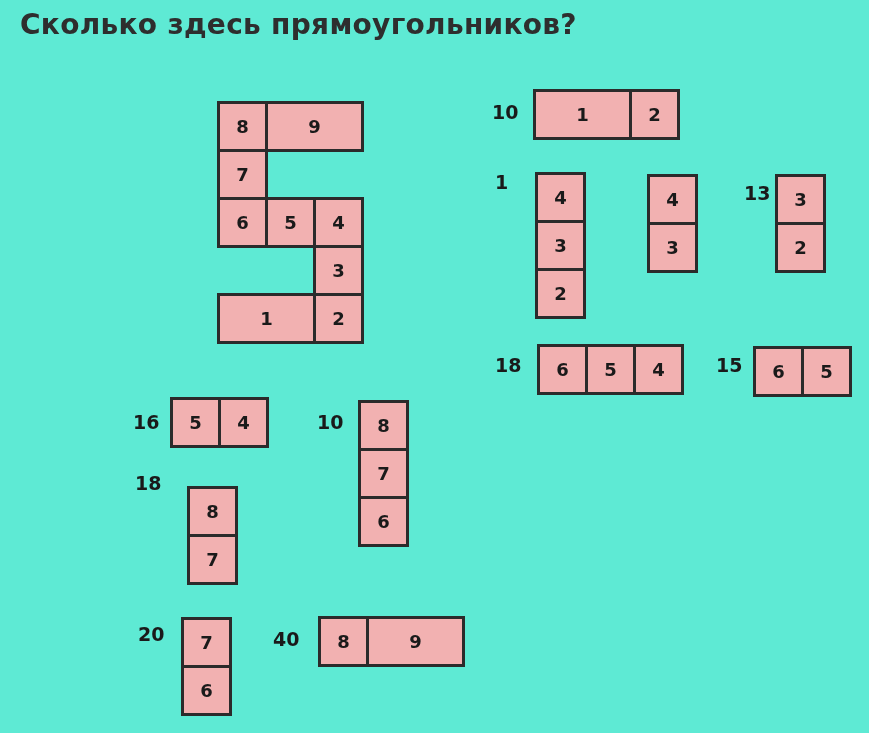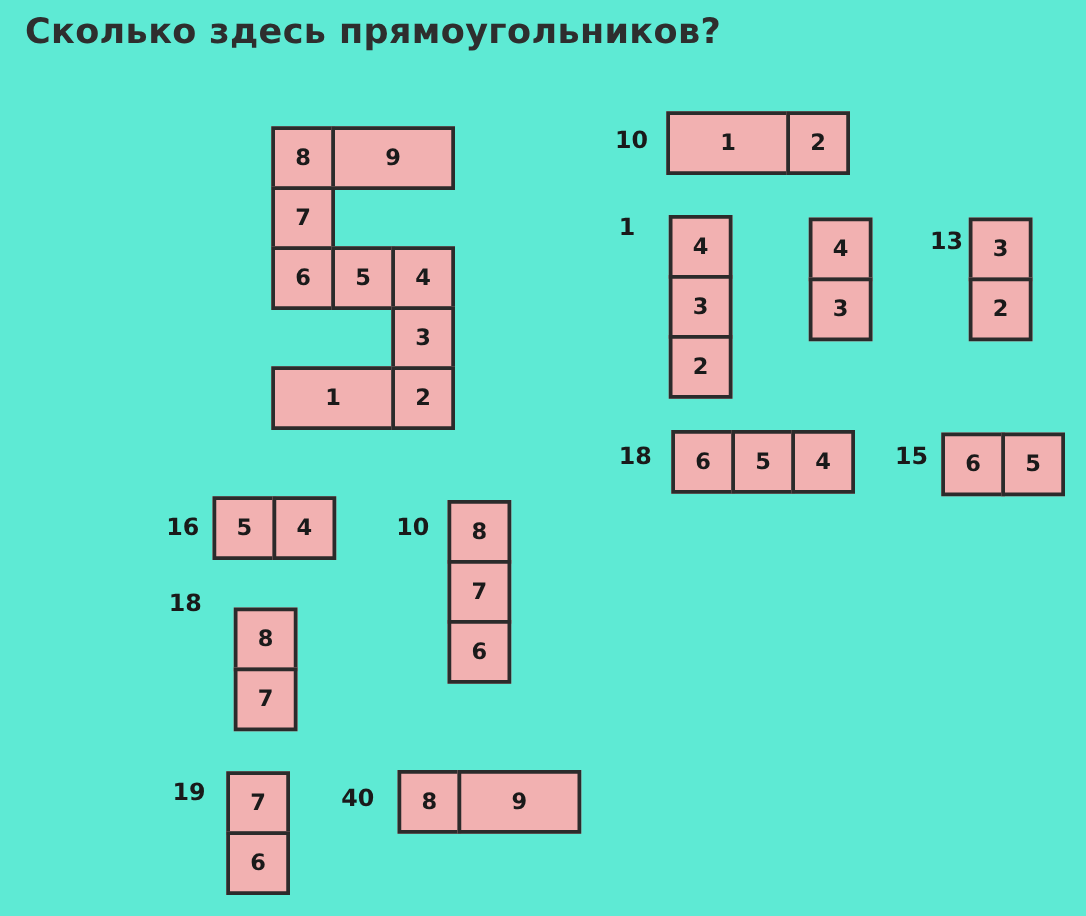--- a/index.html
+++ b/index.html
@@ -82,19 +82,19 @@
     <div class="flabel" style="left: 133px; top: 413px; color: rgb(26, 26, 26);">16</div>
     <div class="cell" style="left: 170px; top: 397px; width: 51px; height: 51px; background: rgb(242, 177, 177); border-color: rgb(43, 43, 43); color: rgb(26, 26, 26);">5</div>
     <div class="cell" style="left: 218px; top: 397px; width: 51px; height: 51px; background: rgb(242, 177, 177); border-color: rgb(43, 43, 43); color: rgb(26, 26, 26);">4</div>
     <div class="flabel" style="left: 317px; top: 413px; color: rgb(26, 26, 26);">10</div>
     <div class="cell" style="left: 358px; top: 400px; width: 51px; height: 51px; background: rgb(242, 177, 177); border-color: rgb(43, 43, 43); color: rgb(26, 26, 26);">8</div>
     <div class="cell" style="left: 358px; top: 448px; width: 51px; height: 51px; background: rgb(242, 177, 177); border-color: rgb(43, 43, 43); color: rgb(26, 26, 26);">7</div>
     <div class="cell" style="left: 358px; top: 496px; width: 51px; height: 51px; background: rgb(242, 177, 177); border-color: rgb(43, 43, 43); color: rgb(26, 26, 26);">6</div>
     <div class="flabel" style="left: 135px; top: 474px; color: rgb(26, 26, 26);">18</div>
     <div class="cell" style="left: 187px; top: 486px; width: 51px; height: 51px; background: rgb(242, 177, 177); border-color: rgb(43, 43, 43); color: rgb(26, 26, 26);">8</div>
     <div class="cell" style="left: 187px; top: 534px; width: 51px; height: 51px; background: rgb(242, 177, 177); border-color: rgb(43, 43, 43); color: rgb(26, 26, 26);">7</div>
-    <div class="flabel" style="left: 138px; top: 625px; color: rgb(26, 26, 26);">19</div>
+    <div class="flabel" style="left: 138px; top: 625px; color: rgb(26, 26, 26);">20</div>
     <div class="cell" style="left: 181px; top: 617px; width: 51px; height: 51px; background: rgb(242, 177, 177); border-color: rgb(43, 43, 43); color: rgb(26, 26, 26);">7</div>
     <div class="cell" style="left: 181px; top: 665px; width: 51px; height: 51px; background: rgb(242, 177, 177); border-color: rgb(43, 43, 43); color: rgb(26, 26, 26);">6</div>
     <div class="flabel" style="left: 273px; top: 630px; color: rgb(26, 26, 26);">40</div>
     <div class="cell" style="left: 318px; top: 616px; width: 51px; height: 51px; background: rgb(242, 177, 177); border-color: rgb(43, 43, 43); color: rgb(26, 26, 26);">8</div>
     <div class="cell" style="left: 366px; top: 616px; width: 99px; height: 51px; background: rgb(242, 177, 177); border-color: rgb(43, 43, 43); color: rgb(26, 26, 26);">9</div>
   </div>
 
 </body></html>

